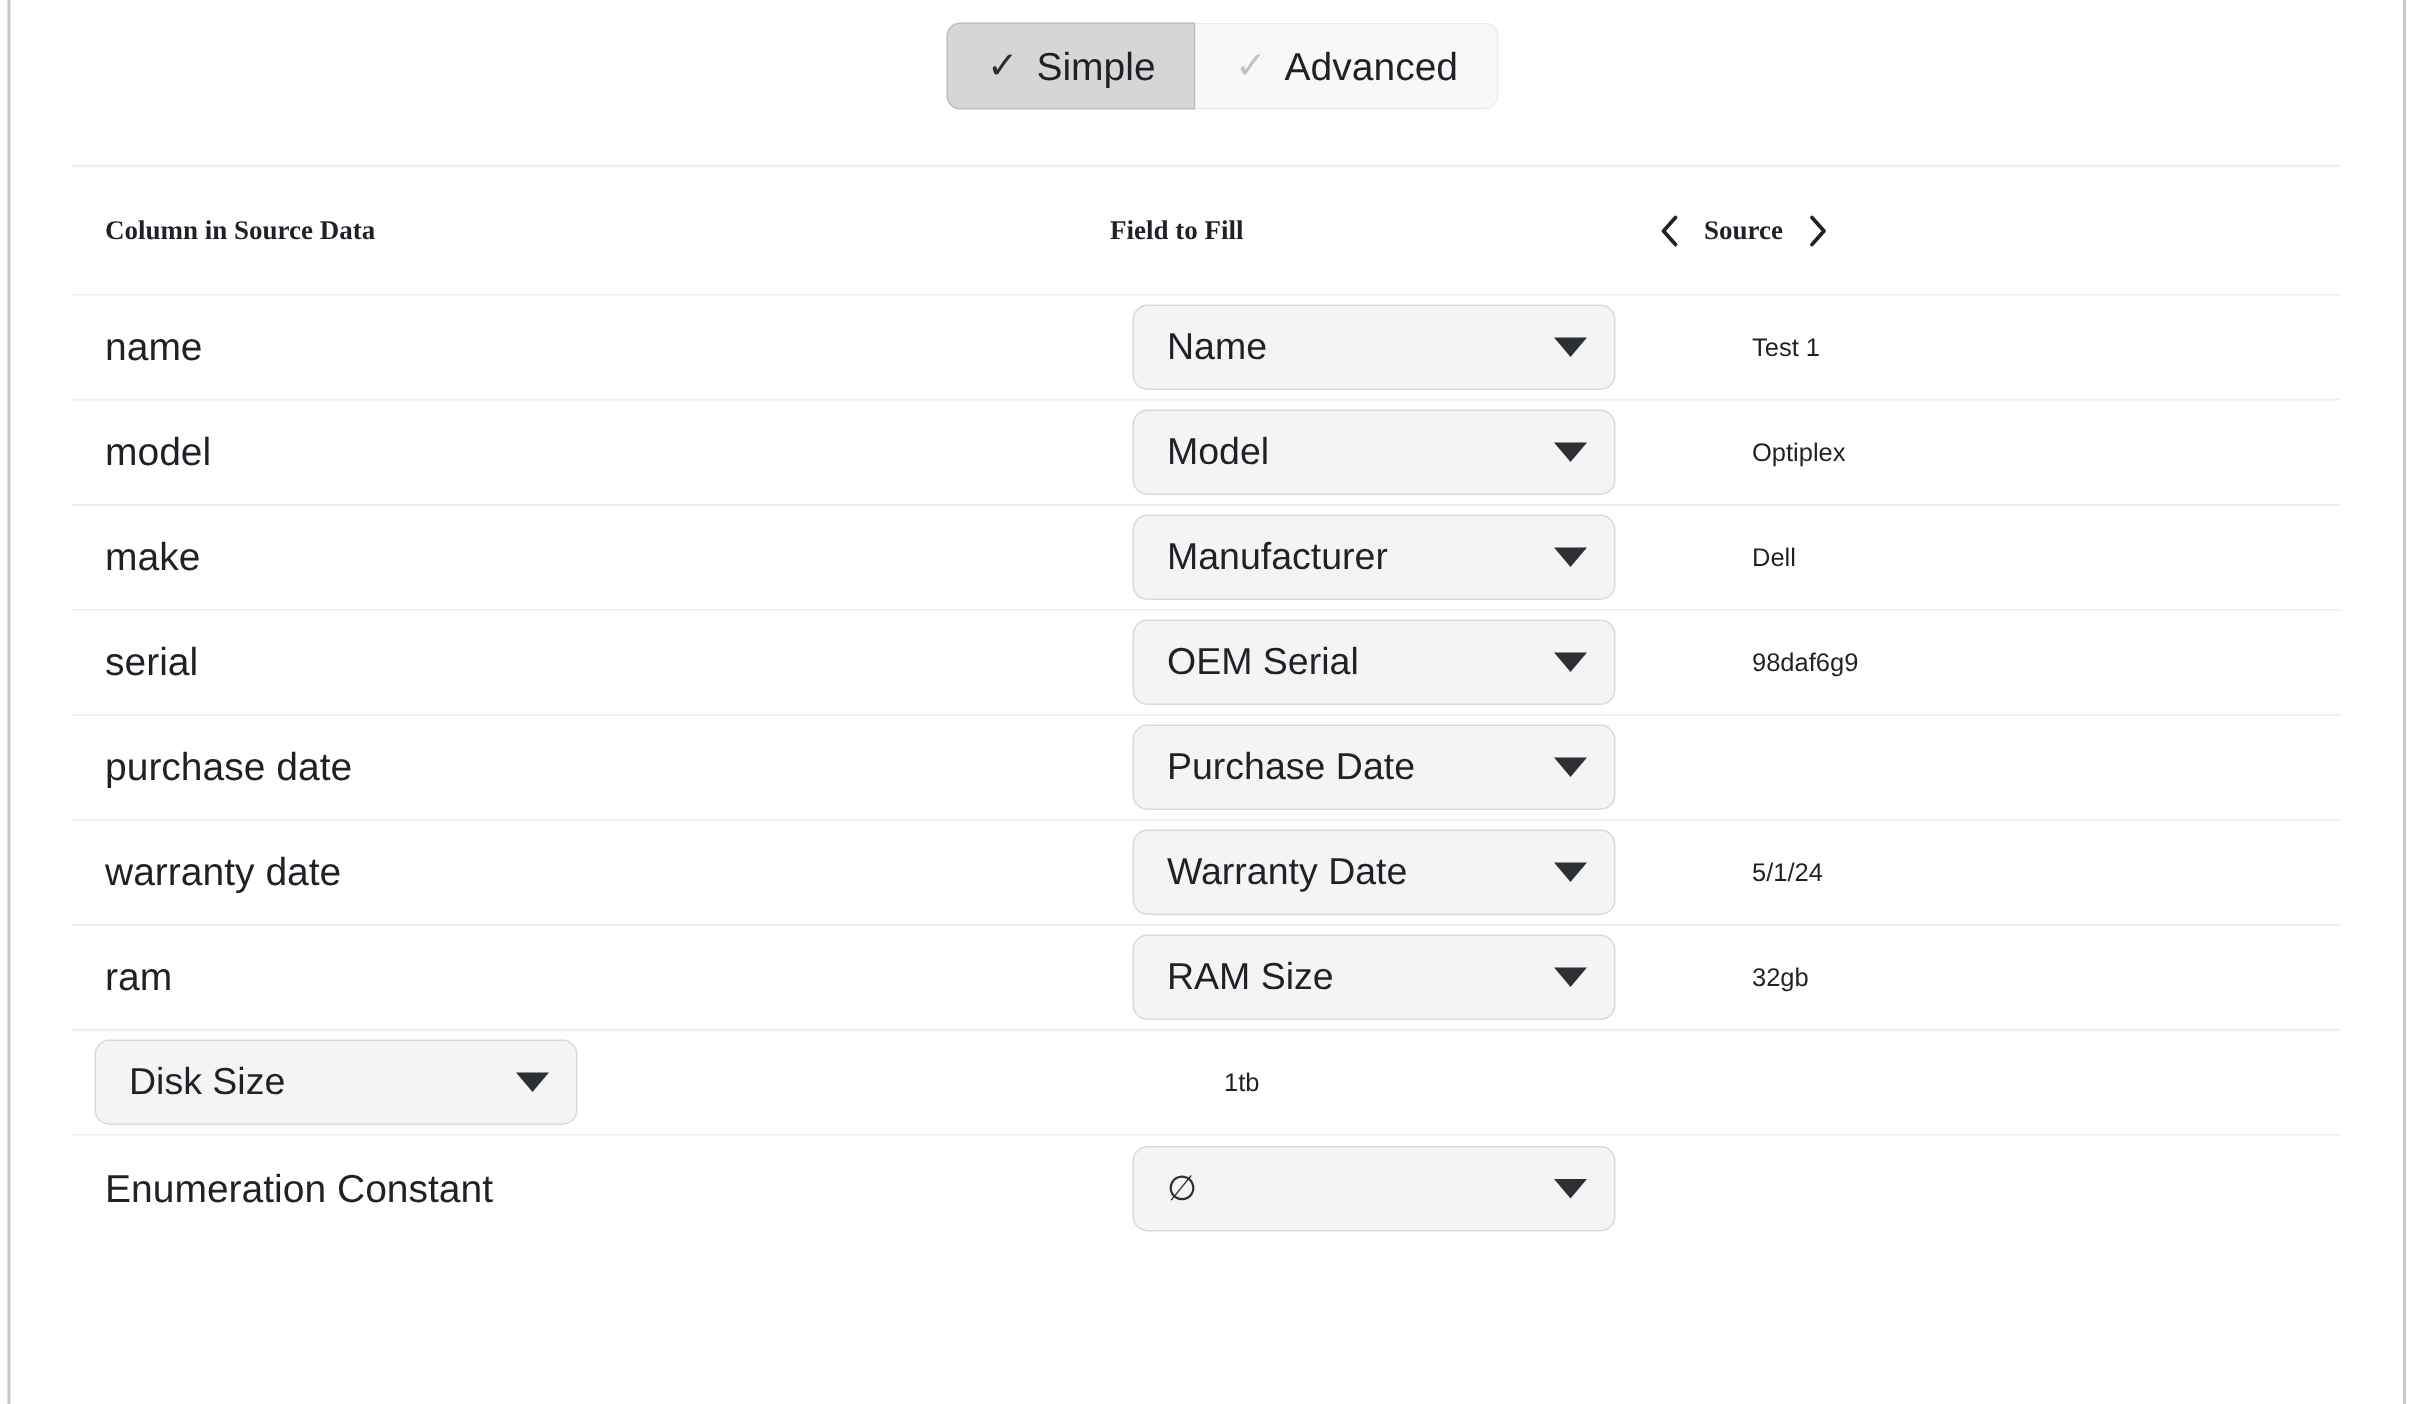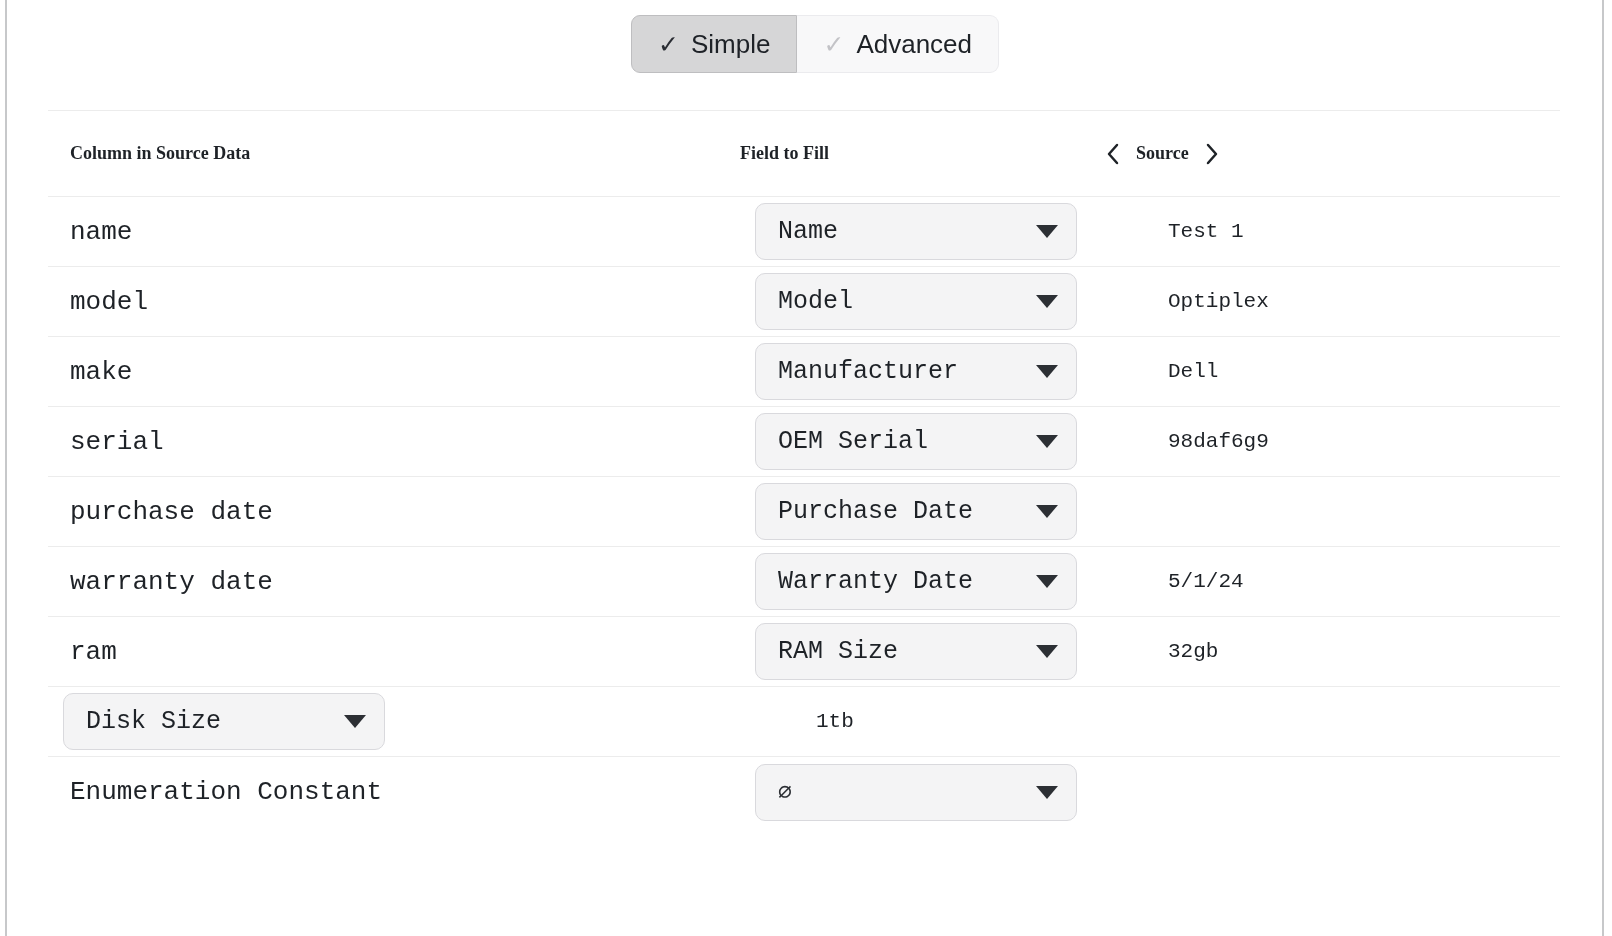--- a/index.html
+++ b/index.html
@@ -96,21 +96,20 @@
   }
 
   .row {
     display: grid;
     grid-template-columns: 692px 352px 1fr;
     align-items: center;
     height: 70px;
     border-bottom: 1px solid #ececec;
     font-size: 26px;
     box-sizing: border-box;
-    font-family: Liberation Mono, monospace;
   }
   .row:last-child { border-bottom: none; }
   .row .c1 { padding-left: 22px; }
 
   .select {
     margin-left: 15px;
     width: 322px;
     height: 57px;
     background: #f4f4f5;
     border: 1px solid #d9d9dd;
@@ -134,21 +133,21 @@
   .caret {
     width: 0;
     height: 0;
     border-left: 11px solid transparent;
     border-right: 11px solid transparent;
     border-top: 13px solid #2c2f34;
     flex: 0 0 auto;
   }
   .example-cell {
     padding-left: 76px;
-    font-size: 21px;
+    font-size: 17px;
   }
 </style>
 </head>
 <body>
 
 <div class="stage">
   <div class="side-border left"></div>
   <div class="side-border right"></div>
 
   <div class="mode-toggle">

